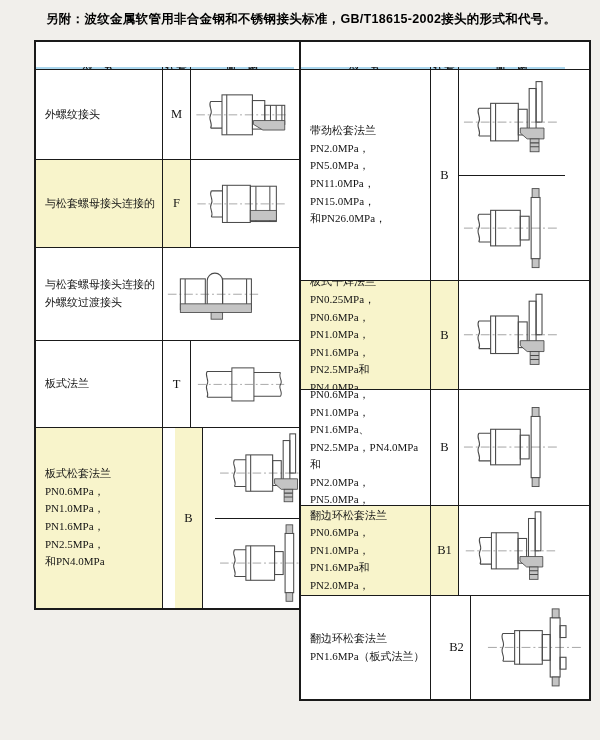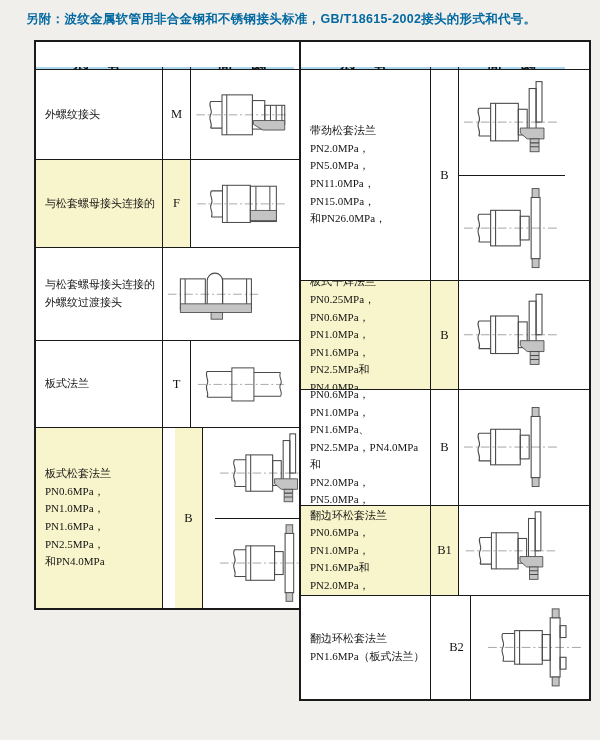--- a/index.html
+++ b/index.html
@@ -4,39 +4,39 @@
 <style>
   html,body { margin:0; padding:0; }
   body {
     width:600px; height:740px; position:relative;
     background:#f1efeb;
     font-family:"Liberation Sans", sans-serif;
     color:#141414;
     overflow:hidden;
   }
   .page-title {
-    position:absolute; left:26px; top:11px; width:540px;
+    position:absolute; left:46px; top:11px; width:540px;
     font-size:12.5px; font-weight:bold; letter-spacing:0.3px;
-    color:#0369a1;
+    color:#000000;
   }
   .tbl {
     position:absolute; top:40px;
     border:2px solid #1a1a1a; background:#ffffff;
   }
   .tbl-left  { left:34px; }
   .tbl-right { left:299px; }
   .row { display:flex; border-bottom:1px solid #1a1a1a; box-sizing:border-box; }
   .row:last-child { border-bottom:none;gap:12px; }
   .cell {
     box-sizing:border-box; border-right:1px solid #1a1a1a;
     background:#ffffff; overflow:hidden;
   }
   .cell:last-child { border-right:none; }
   .hd { background:#abd7ee !important; display:flex; align-items:center; justify-content:center;
-        font-weight:bold; font-size:16px; letter-spacing:1px;margin-top:25px; }
+        font-weight:bold; font-size:10px; letter-spacing:1px;margin-top:25px; }
   .type-cell {
     display:flex; align-items:center;
     padding:4px 4px 4px 9px;
     font-family:Liberation Serif, serif;
     font-size:11px; line-height:1.6; white-space:pre-line;
   }
   .code-cell {
     display:flex; align-items:center; justify-content:center;
     font-family:"Liberation Serif", serif; font-size:12.5px;
   }

